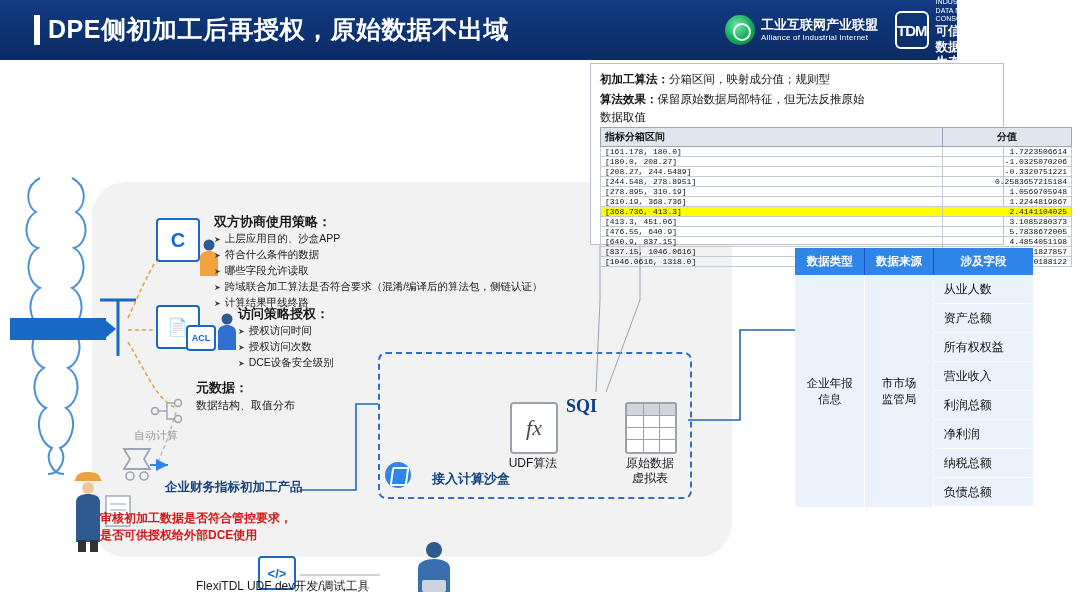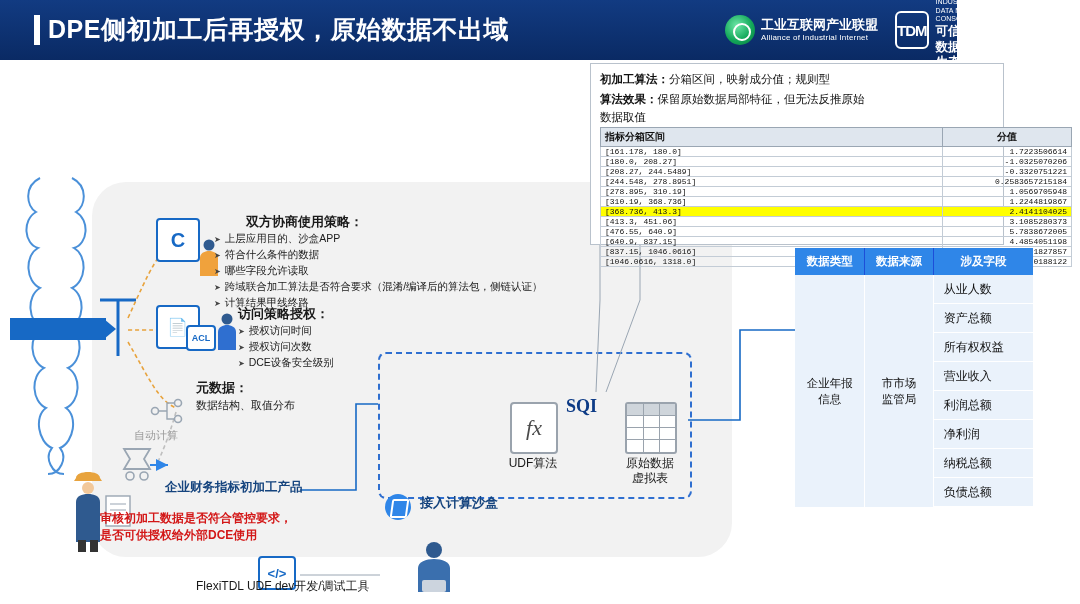--- a/index.html
+++ b/index.html
@@ -273,23 +273,22 @@
     left: 566px; top: 396px;
     font-size: 18px;
     font-weight: bold;
     color: #0d3b86;
     font-family: "Liberation Serif", serif;
   }
   .sandbox {
     position: absolute;
     left: 385px; top: 462px;
     display: flex;
-    align-items: flex-start;
-    gap: 9px;
-    margin-top: 32px;
+    align-items: flex-end;
+    gap: 21px;
   }
   .sandbox .cube {
     width: 26px; height: 26px;
     background: #2f86e8;
     border-radius: 50%;
     position: relative;
   }
   .sandbox .cube::after {
     content: "";
     position: absolute;
@@ -499,21 +498,21 @@
   </svg>
 
   <div class="blue-bar"></div>
   <div class="blue-bar-arrow"></div>
 
   <div class="icon-box" style="left:156px; top:218px;">C</div>
   <svg class="person" style="left:196px; top:238px;" viewBox="0 0 26 40">
     <circle cx="13" cy="7" r="5.5" fill="#2f5a8f"></circle>
     <path d="M4 38 L4 20 C4 15 9 13 13 13 C17 13 22 15 22 20 L22 38 Z" fill="#f0a23c"></path>
   </svg>
-  <div class="grp-title" style="left:214px; top:213px;margin-left:32px;">双方协商使用策略：</div>
+  <div class="grp-title" style="left:214px; top:213px;">双方协商使用策略：</div>
   <div class="bullet-list" style="left:214px; top:231px;">
     <div class="b">上层应用目的、沙盒APP</div>
     <div class="b">符合什么条件的数据</div>
     <div class="b">哪些字段允许读取</div>
     <div class="b">跨域联合加工算法是否符合要求（混淆/编译后的算法包，侧链认证）</div>
     <div class="b">计算结果甲线终路</div>
   </div>
 
   <div class="icon-box" style="left:156px; top:305px; font-size:17px;">📄</div>
   <div class="icon-box" style="left:186px; top:325px; width:26px; height:22px; font-size:9px; border-width:2px;">ACL</div>

